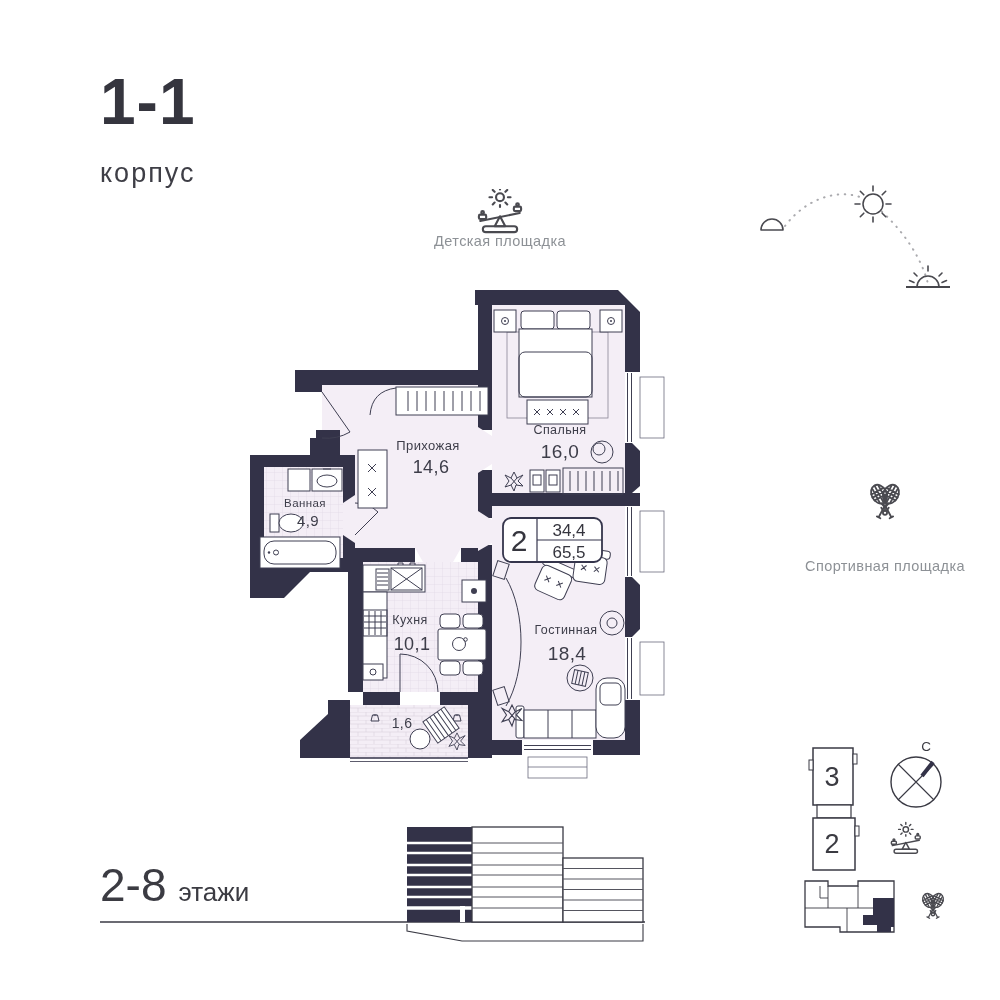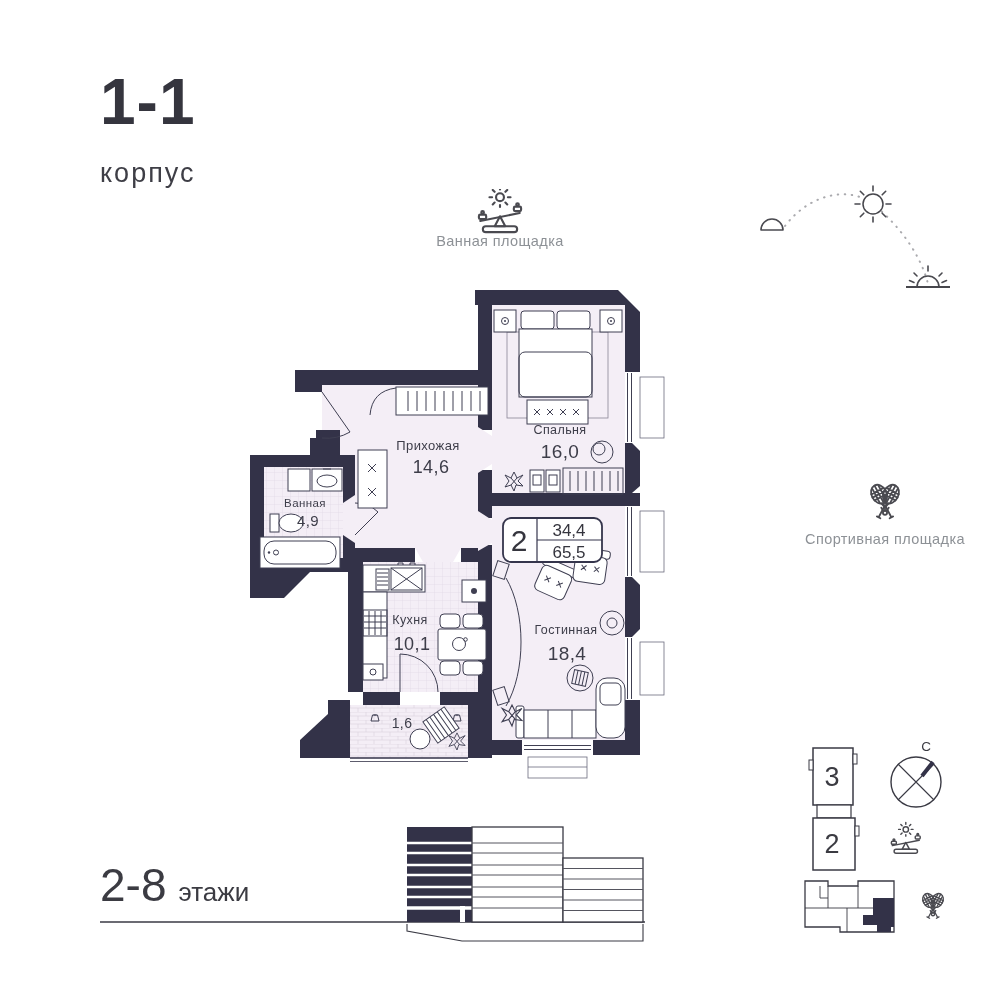--- a/index.html
+++ b/index.html
@@ -71,40 +71,40 @@
   </svg>
 
   <div class="abs" style="left:100px;top:70px;">
     <div class="hdr-title">1-1</div>
     <div class="hdr-sub">корпус</div>
   </div>
 
   <svg class="abs" style="left:471px;top:189px;" width="58" height="48" viewBox="0 0 44 36">
     <use href="#ic-seesaw"></use>
   </svg>
-  <div class="abs amenity-label" style="left:390px;top:233px;">Ванная площадка</div>
+  <div class="abs amenity-label" style="left:390px;top:233px;">Детская площадка</div>
 
   <svg class="abs" style="left:752px;top:183px;" width="220" height="125" viewBox="0 0 220 125">
     <path d="M9,47 a11,11 0 0 1 22,0 Z" class="ic" stroke-width="1.4"></path>
     <path d="M33,43 C58,10 98,3 121,21 C147,42 169,72 176,101" fill="none" stroke="#aaaaae" stroke-width="2" stroke-linecap="round" stroke-dasharray="0.5 6.5"></path>
     <g>
       <circle cx="121" cy="21" r="10" fill="#fff" stroke="#46464c" stroke-width="1.5"></circle>
       <path class="ic" stroke-width="1.3" d="M134,21 H139 M130.2,30.2 L133.7,33.7 M121,34 V39 M111.8,30.2 L108.3,33.7 M108,21 H103 M111.8,11.8 L108.3,8.3 M121,8 V3 M130.2,11.8 L133.7,8.3"></path>
     </g>
     <g>
       <path d="M165,104 a11,11 0 0 1 22,0 Z" class="ic" stroke-width="1.4"></path>
       <line x1="154" y1="104" x2="198" y2="104" stroke="#46464c" stroke-width="1.8"></line>
       <path class="ic" stroke-width="1.2" d="M176,88 V83 M187,93 L190,90 M165,93 L162,90 M190,99.5 L194.5,97.5 M162,99.5 L157.5,97.5"></path>
     </g>
   </svg>
 
   <svg class="abs" style="left:862px;top:480px;" width="46" height="46" viewBox="0 0 40 40">
     <use href="#ic-rackets"></use>
   </svg>
-  <div class="abs amenity-label" style="left:775px;top:531px;">Спортивная площадка</div>
+  <div class="abs amenity-label" style="left:775px;top:558px;">Спортивная площадка</div>
 
   <div class="abs" style="left:250px;top:280px;width:420px;height:500px;">
   <svg width="420" height="500" viewBox="0 0 420 500">
     <defs>
       <pattern id="tile8" width="8" height="8" patternUnits="userSpaceOnUse">
         <path d="M8,0 H0 V8" fill="none" stroke="#e0d7e4" stroke-width=".7"></path>
       </pattern>
       <pattern id="brick" width="16" height="8" patternUnits="userSpaceOnUse">
         <path d="M0,0 H16 M0,4 H16 M4,0 V4 M12,4 V8" fill="none" stroke="#ddd4e0" stroke-width=".7"></path>
       </pattern>

